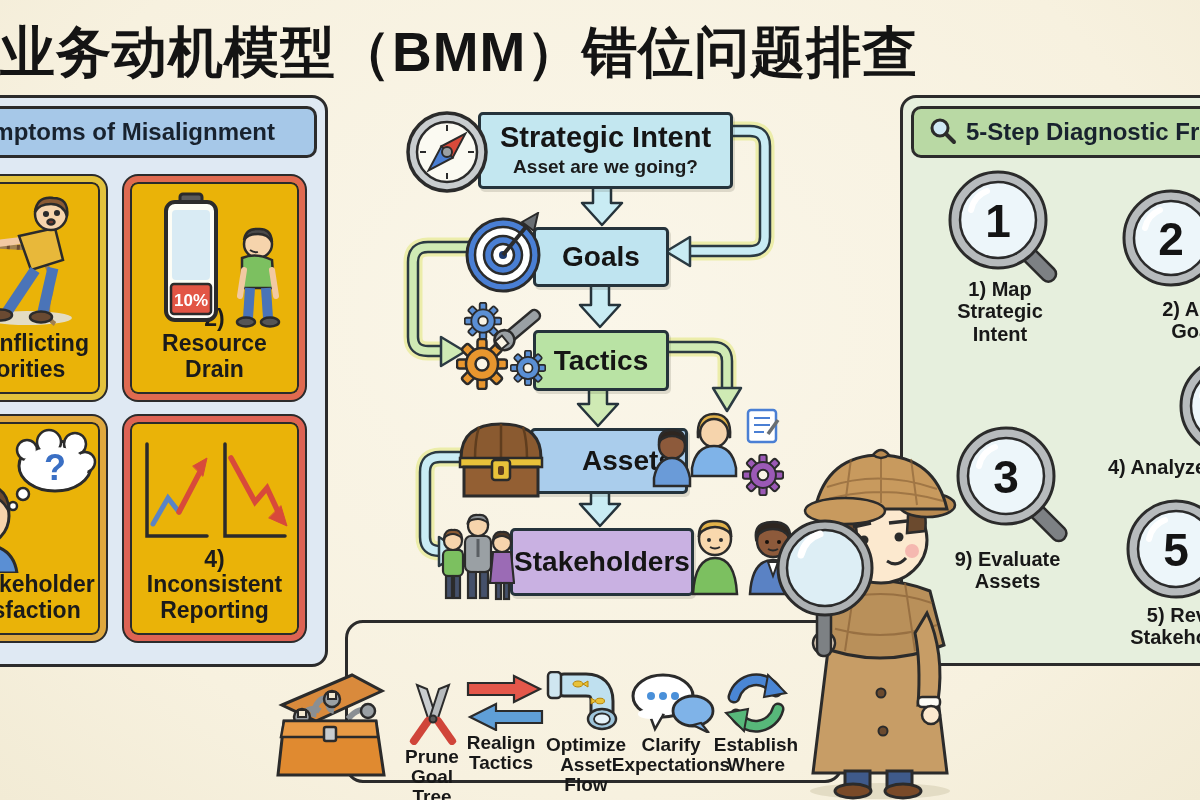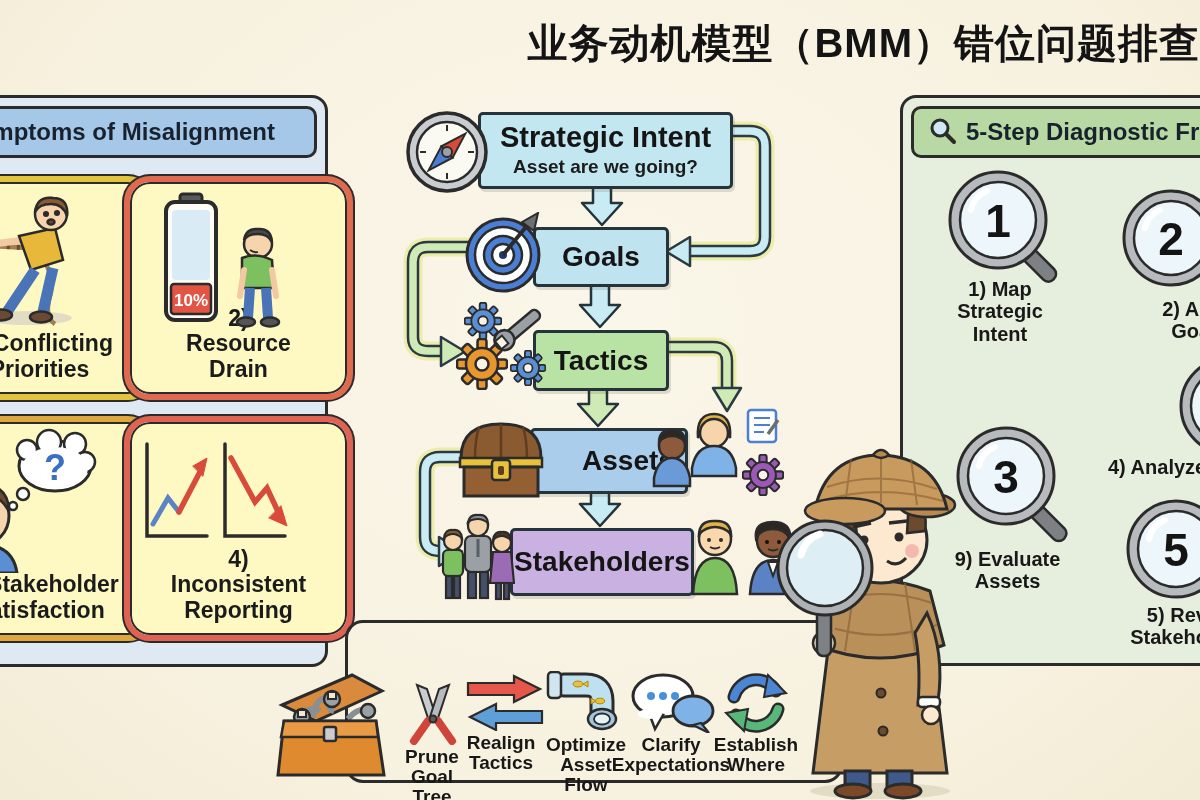--- a/index.html
+++ b/index.html
@@ -1,34 +1,34 @@
 <!DOCTYPE html>
 <html><head>
 <meta charset="utf-8">
 <style>
   html,body{margin:0;padding:0;}
   #stage{position:relative;width:1200px;height:800px;overflow:hidden;
     background:radial-gradient(ellipse at 50% 40%, #faf6e9 0%, #f7f1df 70%, #f2ebd5 100%);
     font-family:"Liberation Sans", sans-serif;color:#1c1c1c;}
   .abs{position:absolute;}
   
-  #title{top:16px;left:0;width:100%;text-align:right;font-size:40px;font-weight:800;
+  #title{top:16px;left:0;width:100%;text-align:left;font-size:55px;font-weight:800;
     color:#141414;letter-spacing:1px;z-index:5;}
   
   .panel{border:3.5px solid #2b2b2b;border-radius:16px;z-index:2;}
   #left-panel{left:-90px;top:95px;width:412px;height:566px;background:#dfe9f3;}
   #right-panel{left:900px;top:95px;width:548px;height:565px;background:#e6efdd;}
   .panel-header{position:absolute;top:8px;left:8px;right:8px;height:46px;border:3px solid #2b2b2b;
     border-radius:10px;display:flex;align-items:center;justify-content:center;
     font-size:24px;font-weight:800;color:#18222e;}
   #left-panel .panel-header{background:#a6c8e8;}
   #right-panel .panel-header{background:#b9d9a4;justify-content:flex-start;padding-left:14px;gap:8px;}
   
-  .quad{position:absolute;background:#fef9c3;border-radius:26px;border:6px solid;
-    box-shadow:0 0 0 2px #2b2b2b, inset 0 0 0 2px #2b2b2b;padding-left:48px;}
+  .quad{position:absolute;background:#eab308;border-radius:14px;border:6px solid;
+    box-shadow:0 0 0 2px #2b2b2b, inset 0 0 0 2px #2b2b2b;}
   .quad-label{position:absolute;left:0;right:0;bottom:12px;text-align:center;
     font-size:23px;font-weight:800;line-height:1.1;color:#1b1b1b;}
   
   .box{position:absolute;border:3px solid #25333b;border-radius:5px;display:flex;
     flex-direction:column;align-items:center;justify-content:center;z-index:2;
     box-shadow:2px 3px 0 rgba(60,60,40,.15);}
   .box .lbl{font-size:28px;font-weight:800;color:#151515;line-height:1;}
   .box .sub{font-size:19px;font-weight:800;color:#1b1b1b;margin-top:4px;}
   .icon{z-index:3;}
   

